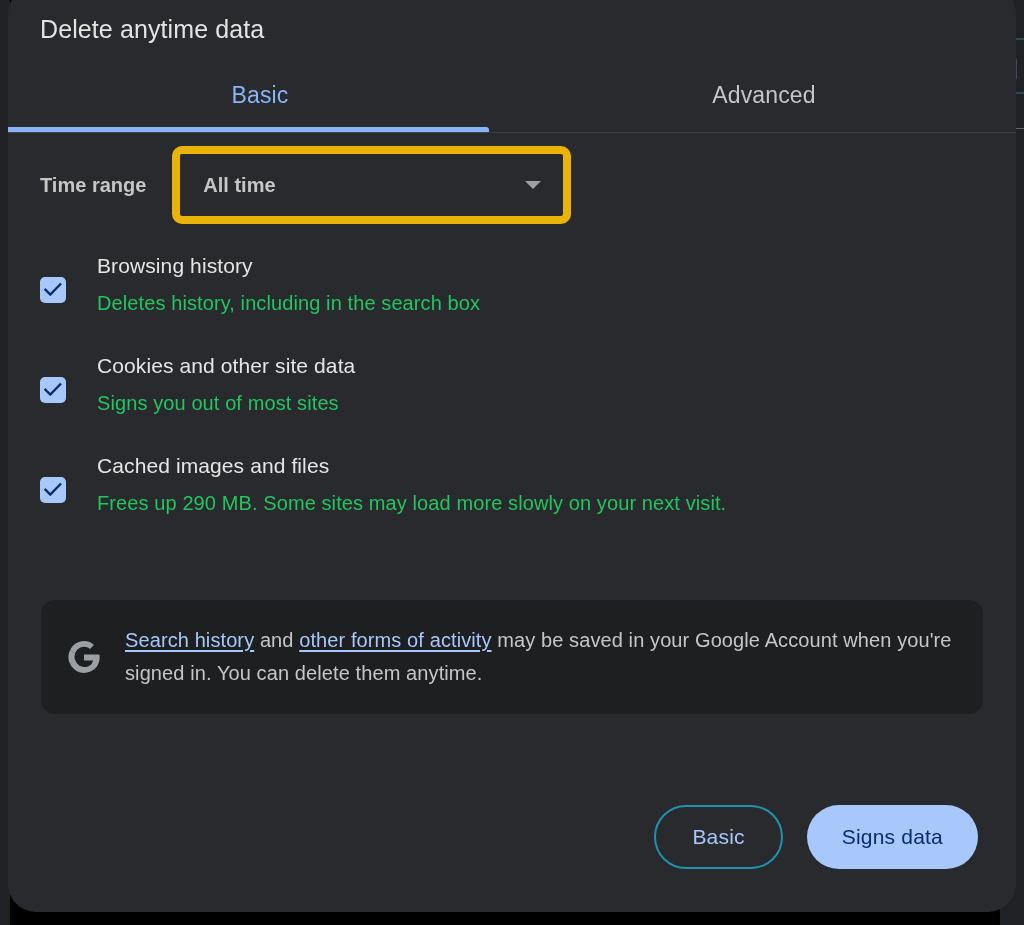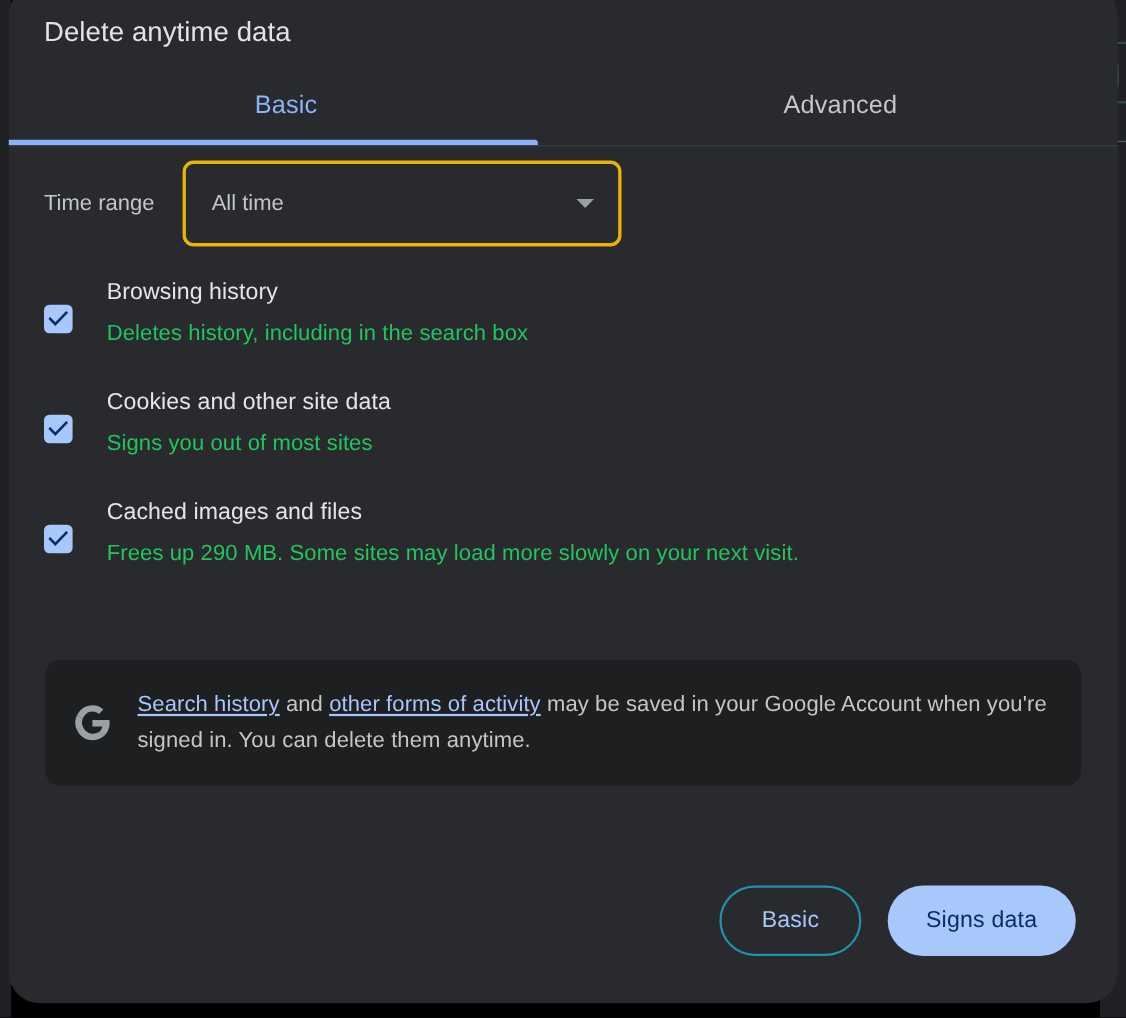--- a/index.html
+++ b/index.html
@@ -119,33 +119,34 @@
   }
 
   
   .timerange-row {
     position: absolute;
     left: 32px;
     top: 160px;
     display: flex;
     align-items: center;
     height: 78px;
+    font-weight: bold;
   }
   .timerange-label {
     font-size: 20px;
     line-height: 26px;
     color: #c4c7c5;
     white-space: nowrap;
   }
   .select-wrap {
     position: relative;
     margin-left: 26px;
     width: 399px;
     height: 78px;
-    border: 3px solid #eab308;
+    border: 8px solid #eab308;
     border-radius: 10px;
     background: #282a2d;
     display: flex;
     align-items: center;
     cursor: pointer;
   }
   .select-value {
     font-size: 20px;
     line-height: 26px;
     color: #c4c7c5;

